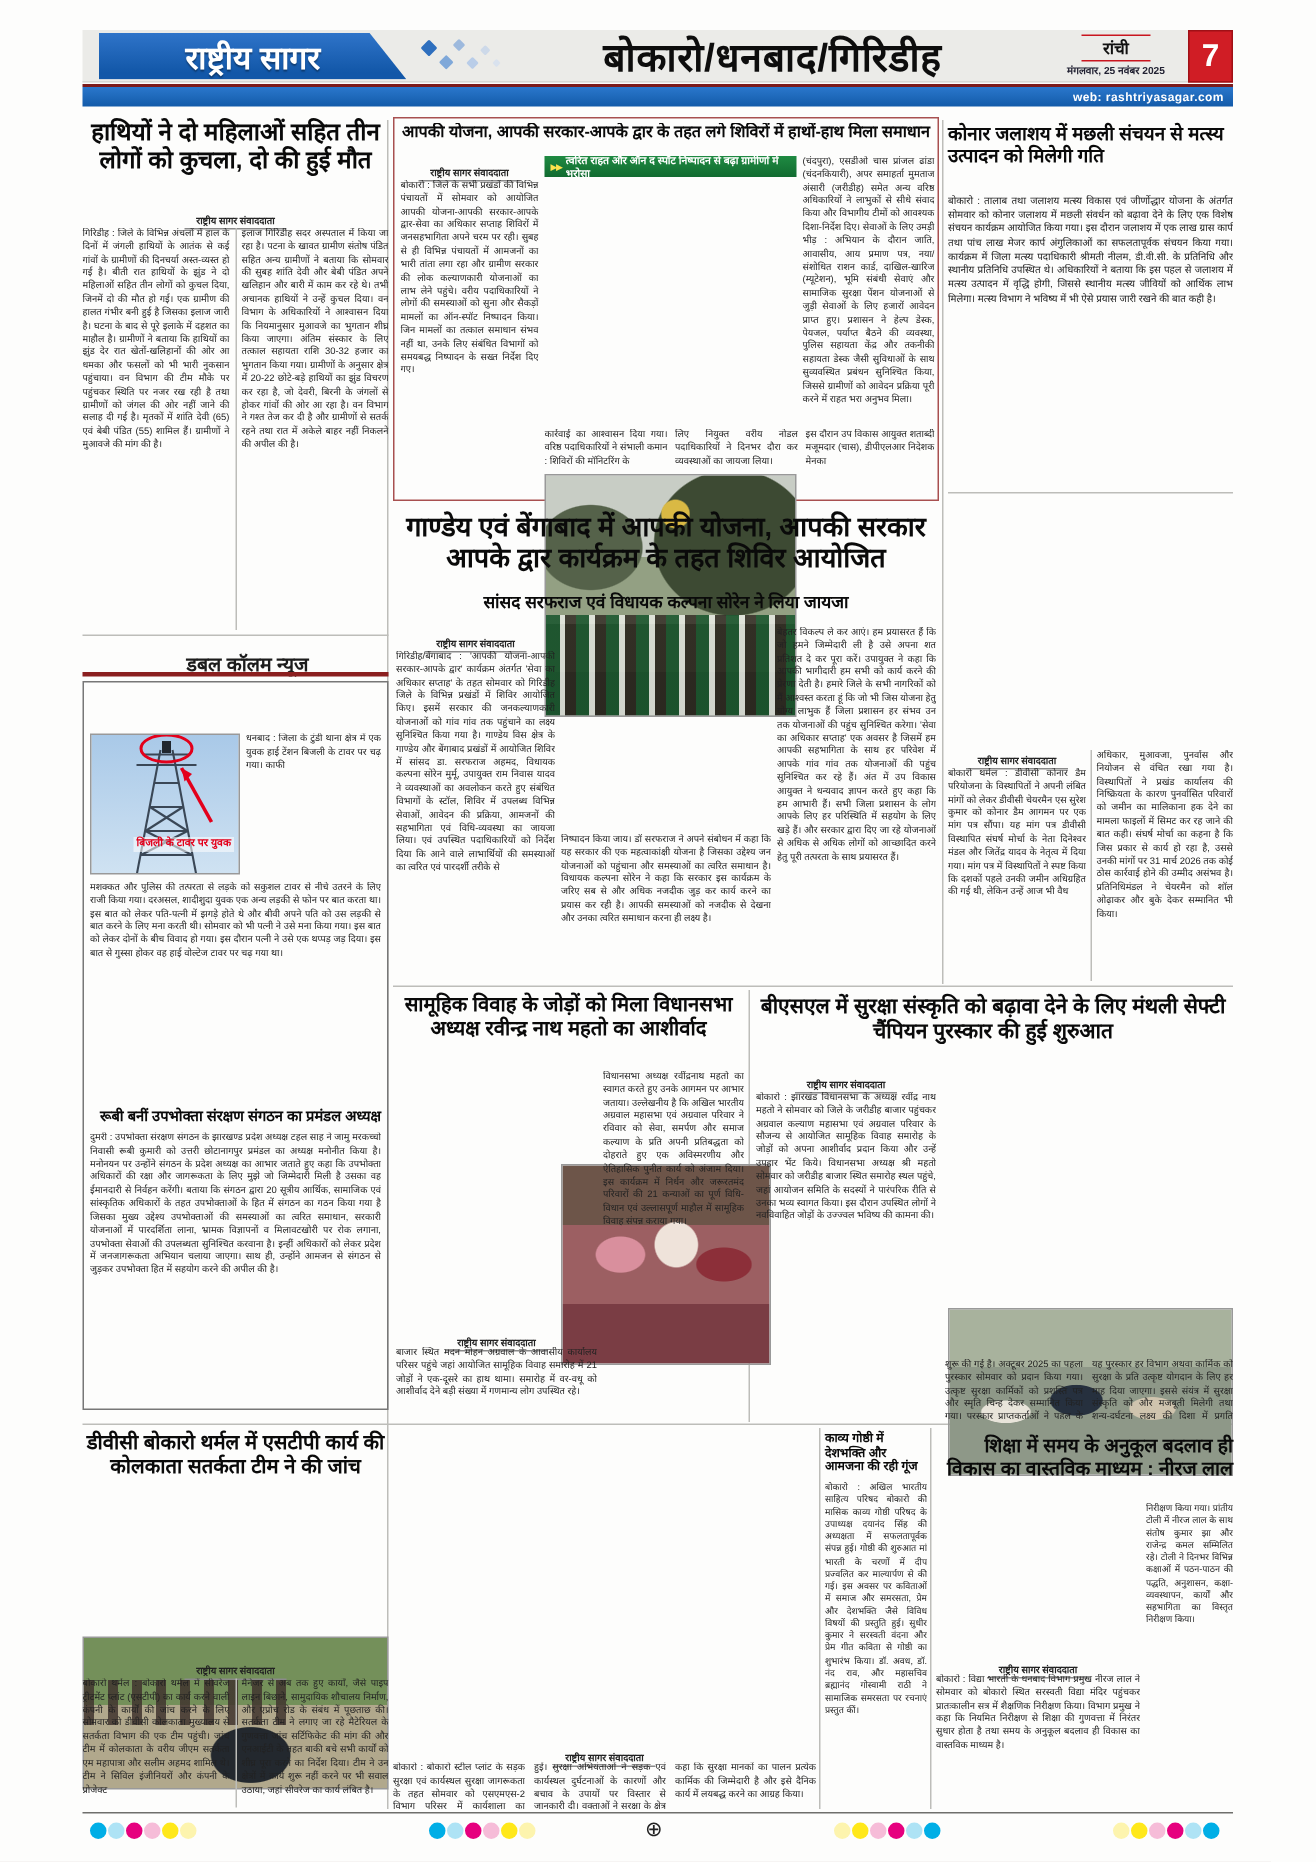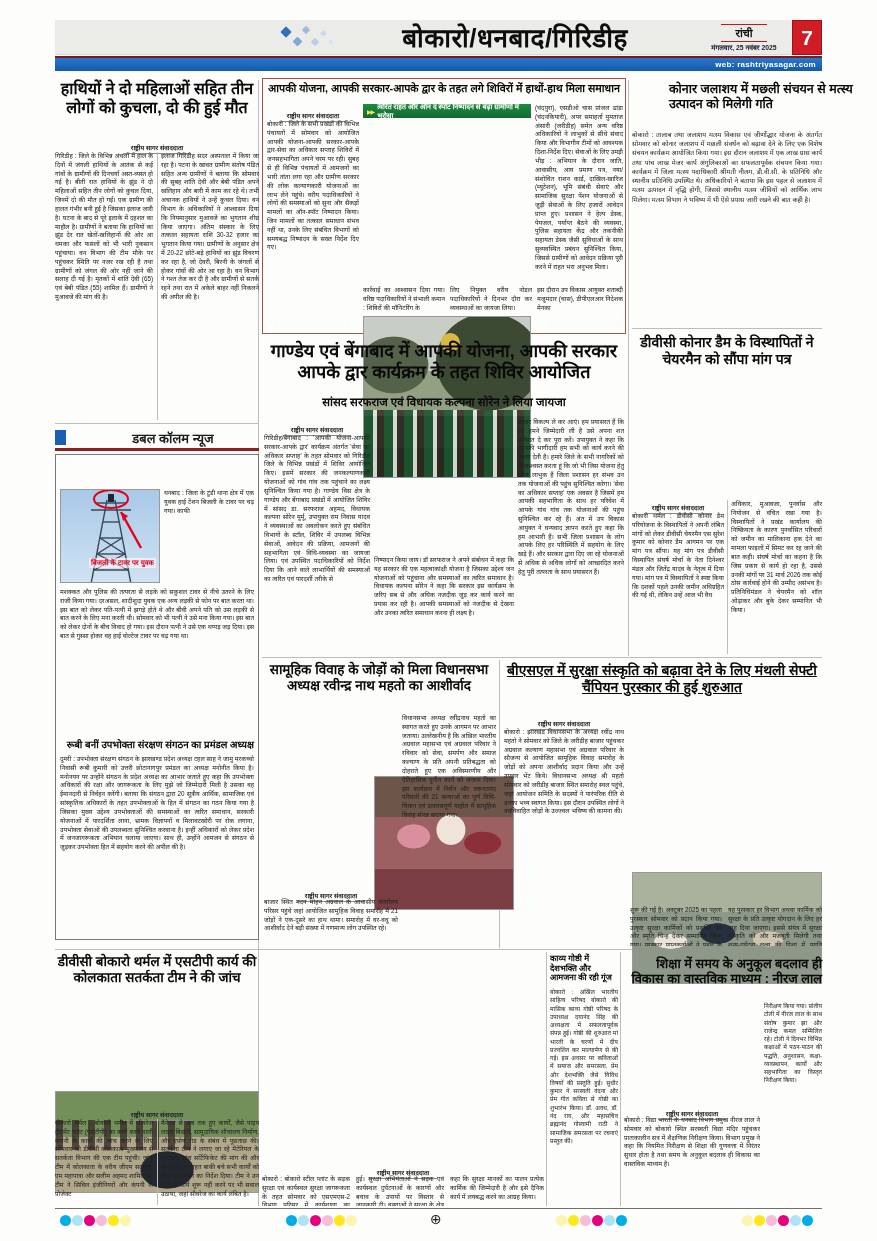--- a/index.html
+++ b/index.html
@@ -71,20 +71,23 @@
   .dot{width:11px;height:11px;border-radius:50%;margin-right:1px;}
   .c1{background:#00aee6}.c2{background:#aee3f5}.c3{background:#e6007e}.c4{background:#f6bcd8}.c5{background:#ffe81a}.c6{background:#fdf4ae}
   .crosshair{font-size:14px;color:#222;line-height:14px;}
 </style>
 </head>
 <body>
 
 <div id="sheet">
 
   <div class="abs band" style="left:55px;top:20px;width:767px;height:35px;"></div>
+  <div class="abs nameplate" style="left:66px;top:22px;width:205px;height:31px;">
+    <span>राष्ट्रीय सागर</span>
+  </div>
   <span class="diamond abs" style="left:282px;top:28px;width:8px;height:8px;background:#2e6fbe;"></span>
   <span class="diamond abs" style="left:294px;top:38px;width:7px;height:7px;background:#7fa8d9;"></span>
   <span class="diamond abs" style="left:303px;top:27px;width:6px;height:6px;background:#9db9dd;"></span>
   <span class="diamond abs" style="left:312px;top:39px;width:6px;height:6px;background:#b9cde8;"></span>
   <span class="diamond abs" style="left:321px;top:31px;width:5px;height:5px;background:#cdd9e9;"></span>
   <span class="diamond abs" style="left:329px;top:40px;width:4px;height:4px;background:#d9e2ee;"></span>
   <div class="abs sect-title" style="left:350px;top:21px;width:330px;height:46px;">बोकारो/धनबाद/गिरिडीह</div>
   <div class="abs edition" style="left:698px;top:23px;width:92px;">
     <div class="ed-name">रांची</div>
     <div class="ed-date">मंगलवार, 25 नवंबर 2025</div>
@@ -105,21 +108,21 @@
   <div class="abs hr" style="left:55px;top:423px;width:204px;"></div>
   <div class="abs hr" style="left:632px;top:328px;width:190px;"></div>
   <div class="abs hr-dark" style="left:55px;top:1208px;width:767px;"></div>
 
   <div class="abs hl" style="left:55px;top:80px;width:204px;height:48px;font-size:16px;">हाथियों ने दो महिलाओं सहित तीन लोगों को कुचला, दो की हुई मौत</div>
   <div class="abs byline" style="left:55px;top:136px;width:204px;"><span>राष्ट्रीय सागर संवाददाता</span></div>
   <div class="abs body-t" style="left:55px;top:152px;width:98px;height:268px;">गिरिडीह : जिले के विभिन्न अंचलों में हाल के दिनों में जंगली हाथियों के आतंक से कई गांवों के ग्रामीणों की दिनचर्या अस्त-व्यस्त हो गई है। बीती रात हाथियों के झुंड ने दो महिलाओं सहित तीन लोगों को कुचल दिया, जिनमें दो की मौत हो गई। एक ग्रामीण की हालत गंभीर बनी हुई है जिसका इलाज जारी है। घटना के बाद से पूरे इलाके में दहशत का माहौल है। ग्रामीणों ने बताया कि हाथियों का झुंड देर रात खेतों-खलिहानों की ओर आ धमका और फसलों को भी भारी नुकसान पहुंचाया। वन विभाग की टीम मौके पर पहुंचकर स्थिति पर नजर रख रही है तथा ग्रामीणों को जंगल की ओर नहीं जाने की सलाह दी गई है। मृतकों में शांति देवी (65) एवं बेबी पंडित (55) शामिल हैं। ग्रामीणों ने मुआवजे की मांग की है।</div>
   <div class="abs vr" style="left:157px;top:152px;height:268px;"></div>
   <div class="abs body-t" style="left:161px;top:152px;width:98px;height:268px;">इलाज गिरिडीह सदर अस्पताल में किया जा रहा है। पटना के खावत ग्रामीण संतोष पंडित सहित अन्य ग्रामीणों ने बताया कि सोमवार की सुबह शांति देवी और बेबी पंडित अपने खलिहान और बारी में काम कर रहे थे। तभी अचानक हाथियों ने उन्हें कुचल दिया। वन विभाग के अधिकारियों ने आश्वासन दिया कि नियमानुसार मुआवजे का भुगतान शीघ्र किया जाएगा। अंतिम संस्कार के लिए तत्काल सहायता राशि 30-32 हजार का भुगतान किया गया। ग्रामीणों के अनुसार क्षेत्र में 20-22 छोटे-बड़े हाथियों का झुंड विचरण कर रहा है, जो देवरी, बिरनी के जंगलों से होकर गांवों की ओर आ रहा है। वन विभाग ने गश्त तेज कर दी है और ग्रामीणों से सतर्क रहने तथा रात में अकेले बाहर नहीं निकलने की अपील की है।</div>
 
-  <div class="abs dcn-bar" style="left:55px;top:428px;width:234px;height:19px;">
+  <div class="abs dcn-bar" style="left:55px;top:428px;width:234px;height:19px;flex-direction:column;">
     <span class="dcn-sq"></span>
     <span class="dcn-title">डबल कॉलम न्यूज</span>
   </div>
   <div class="abs dcn-underline" style="left:55px;top:448px;width:204px;"></div>
   <div class="abs dcn-box" style="left:55px;top:454px;width:204px;height:486px;"></div>
   <div class="abs photo ph-tower" style="left:60px;top:489px;width:100px;height:94px;">
     <svg viewBox="0 0 100 94" width="100" height="94">
       <g stroke="#3a4756" stroke-width="1.4" fill="none">
         <line x1="30" y1="94" x2="46" y2="10"></line>
           <line x1="70" y1="94" x2="54" y2="10"></line>
@@ -170,37 +173,36 @@
   <div class="abs body-t" style="left:537px;top:286px;width:86px;height:44px;">इस दौरान उप विकास आयुक्त शताब्दी मजूमदार (चास), डीपीएलआर निदेशक मेनका</div>
 
   <div class="abs hl" style="left:262px;top:396px;width:364px;height:16px;font-size:11.5px;">सांसद सरफराज एवं विधायक कल्पना सोरेन ने लिया जायजा</div>
   <div class="abs hl" style="left:262px;top:341px;width:364px;height:52px;font-size:18px;">गाण्डेय एवं बेंगाबाद में आपकी योजना, आपकी सरकार आपके द्वार कार्यक्रम के तहत शिविर आयोजित</div>
   <div class="abs byline" style="left:264px;top:418px;width:106px;"><span>राष्ट्रीय सागर संवाददाता</span></div>
   <div class="abs body-t" style="left:264px;top:434px;width:106px;height:220px;">गिरिडीह/बेंगाबाद : 'आपकी योजना-आपकी सरकार-आपके द्वार' कार्यक्रम अंतर्गत 'सेवा का अधिकार सप्ताह' के तहत सोमवार को गिरिडीह जिले के विभिन्न प्रखंडों में शिविर आयोजित किए। इसमें सरकार की जनकल्याणकारी योजनाओं को गांव गांव तक पहुंचाने का लक्ष्य सुनिश्चित किया गया है। गाण्डेय विस क्षेत्र के गाण्डेय और बेंगाबाद प्रखंडों में आयोजित शिविर में सांसद डा. सरफराज अहमद, विधायक कल्पना सोरेन मुर्मू, उपायुक्त राम निवास यादव ने व्यवस्थाओं का अवलोकन करते हुए संबंधित विभागों के स्टॉल, शिविर में उपलब्ध विभिन्न सेवाओं, आवेदन की प्रक्रिया, आमजनों की सहभागिता एवं विधि-व्यवस्था का जायजा लिया। एवं उपस्थित पदाधिकारियों को निर्देश दिया कि आने वाले लाभार्थियों की समस्याओं का त्वरित एवं पारदर्शी तरीके से</div>
   <div class="abs photo ph-gandey" style="left:374px;top:418px;width:140px;height:134px;"></div>
   <div class="abs body-t" style="left:374px;top:556px;width:140px;height:98px;">निष्पादन किया जाय। डॉ सरफराज ने अपने संबोधन में कहा कि यह सरकार की एक महत्वाकांक्षी योजना है जिसका उद्देश्य जन योजनाओं को पहुंचाना और समस्याओं का त्वरित समाधान है। विधायक कल्पना सोरेन ने कहा कि सरकार इस कार्यक्रम के जरिए सब से और अधिक नजदीक जुड़ कर कार्य करने का प्रयास कर रही है। आपकी समस्याओं को नजदीक से देखना और उनका त्वरित समाधान करना ही लक्ष्य है।</div>
   <div class="abs body-t" style="left:518px;top:418px;width:106px;height:236px;">बेहतर विकल्प ले कर आएं। हम प्रयासरत हैं कि जो हमने जिम्मेदारी ली है उसे अपना शत प्रतिशत दे कर पूरा करें। उपायुक्त ने कहा कि आपकी भागीदारी हम सभी को कार्य करने की प्रेरणा देती है। हमारे जिले के सभी नागरिकों को मैं आश्वस्त करता हूं कि जो भी जिस योजना हेतु योग्य लाभुक हैं जिला प्रशासन हर संभव उन तक योजनाओं की पहुंच सुनिश्चित करेगा। 'सेवा का अधिकार सप्ताह' एक अवसर है जिसमें हम आपकी सहभागिता के साथ हर परिवेश में आपके गांव गांव तक योजनाओं की पहुंच सुनिश्चित कर रहे हैं। अंत में उप विकास आयुक्त ने धन्यवाद ज्ञापन करते हुए कहा कि हम आभारी हैं। सभी जिला प्रशासन के लोग आपके लिए हर परिस्थिति में सहयोग के लिए खड़े हैं। और सरकार द्वारा दिए जा रहे योजनाओं से अधिक से अधिक लोगों को आच्छादित करने हेतु पूरी तत्परता के साथ प्रयासरत हैं।</div>
 
-  <div class="abs hl" style="left:632px;top:82px;width:190px;height:44px;font-size:12.5px;text-align:left;margin-left:37px;">कोनार जलाशय में मछली संचयन से मत्स्य उत्पादन को मिलेगी गति</div>
+  <div class="abs hl" style="left:632px;top:82px;width:190px;height:44px;font-size:12.5px;text-align:left;">कोनार जलाशय में मछली संचयन से मत्स्य उत्पादन को मिलेगी गति</div>
   <div class="abs body-t" style="left:632px;top:130px;width:190px;height:196px;font-size:6.6px;">बोकारो : तालाब तथा जलाशय मत्स्य विकास एवं जीर्णोद्धार योजना के अंतर्गत सोमवार को कोनार जलाशय में मछली संवर्धन को बढ़ावा देने के लिए एक विशेष संचयन कार्यक्रम आयोजित किया गया। इस दौरान जलाशय में एक लाख ग्रास कार्प तथा पांच लाख मेजर कार्प अंगुलिकाओं का सफलतापूर्वक संचयन किया गया। कार्यक्रम में जिला मत्स्य पदाधिकारी श्रीमती नीलम, डी.वी.सी. के प्रतिनिधि और स्थानीय प्रतिनिधि उपस्थित थे। अधिकारियों ने बताया कि इस पहल से जलाशय में मत्स्य उत्पादन में वृद्धि होगी, जिससे स्थानीय मत्स्य जीवियों को आर्थिक लाभ मिलेगा। मत्स्य विभाग ने भविष्य में भी ऐसे प्रयास जारी रखने की बात कही है।</div>
 
-  <div class="abs hl" style="left:632px;top:334px;width:190px;height:42px;font-size:14px;">डीवीसी कोनार डैम के विस्थापितों ने चेयरमैन को सौंपा मांग पत्र</div>
   <div class="abs photo ph-dam" style="left:632px;top:380px;width:190px;height:112px;"></div>
   <div class="abs byline" style="left:632px;top:496px;width:92px;"><span>राष्ट्रीय सागर संवाददाता</span></div>
   <div class="abs body-t" style="left:632px;top:512px;width:92px;height:142px;">बोकारो थर्मल : डीवीसी कोनार डैम परियोजना के विस्थापितों ने अपनी लंबित मांगों को लेकर डीवीसी चेयरमैन एस सुरेश कुमार को कोनार डैम आगमन पर एक मांग पत्र सौंपा। यह मांग पत्र डीवीसी विस्थापित संघर्ष मोर्चा के नेता दिनेश्वर मंडल और जितेंद्र यादव के नेतृत्व में दिया गया। मांग पत्र में विस्थापितों ने स्पष्ट किया कि दशकों पहले उनकी जमीन अधिग्रहित की गई थी, लेकिन उन्हें आज भी वैध</div>
   <div class="abs vr" style="left:727px;top:500px;height:154px;"></div>
   <div class="abs body-t" style="left:731px;top:500px;width:91px;height:154px;">अधिकार, मुआवजा, पुनर्वास और नियोजन से वंचित रखा गया है। विस्थापितों ने प्रखंड कार्यालय की निष्क्रियता के कारण पुनर्वासित परिवारों को जमीन का मालिकाना हक देने का मामला फाइलों में सिमट कर रह जाने की बात कही। संघर्ष मोर्चा का कहना है कि जिस प्रकार से कार्य हो रहा है, उससे उनकी मांगों पर 31 मार्च 2026 तक कोई ठोस कार्रवाई होने की उम्मीद असंभव है। प्रतिनिधिमंडल ने चेयरमैन को शॉल ओढ़ाकर और बुके देकर सम्मानित भी किया।</div>
 
   <div class="abs hl" style="left:262px;top:662px;width:234px;height:48px;font-size:13.5px;">सामूहिक विवाह के जोड़ों को मिला विधानसभा अध्यक्ष रवीन्द्र नाथ महतो का आशीर्वाद</div>
 
   <div class="abs body-t" style="left:402px;top:714px;width:94px;height:232px;">विधानसभा अध्यक्ष रवींद्रनाथ महतो का स्वागत करते हुए उनके आगमन पर आभार जताया। उल्लेखनीय है कि अखिल भारतीय अग्रवाल महासभा एवं अग्रवाल परिवार ने रविवार को सेवा, समर्पण और समाज कल्याण के प्रति अपनी प्रतिबद्धता को दोहराते हुए एक अविस्मरणीय और ऐतिहासिक पुनीत कार्य को अंजाम दिया। इस कार्यक्रम में निर्धन और जरूरतमंद परिवारों की 21 कन्याओं का पूर्ण विधि-विधान एवं उल्लासपूर्ण माहौल में सामूहिक विवाह संपन्न कराया गया।</div>
   <div class="abs byline" style="left:264px;top:884px;width:134px;"><span>राष्ट्रीय सागर संवाददाता</span></div>
   <div class="abs body-t" style="left:264px;top:898px;width:134px;height:48px;">बाजार स्थित मदन मोहन अग्रवाल के आवासीय कार्यालय परिसर पहुंचे जहां आयोजित सामूहिक विवाह समारोह में 21 जोड़ों ने एक-दूसरे का हाथ थामा। समारोह में वर-वधू को आशीर्वाद देने बड़ी संख्या में गणमान्य लोग उपस्थित रहे।</div>
 
-  <div class="abs hl" style="left:502px;top:662px;width:320px;height:46px;font-size:14px;text-decoration:underline;">बीएसएल में सुरक्षा संस्कृति को बढ़ावा देने के लिए मंथली सेफ्टी चैंपियन पुरस्कार की हुई शुरुआत</div>
+  <div class="abs hl" style="left:502px;top:662px;width:320px;height:46px;font-size:14px;">बीएसएल में सुरक्षा संस्कृति को बढ़ावा देने के लिए मंथली सेफ्टी चैंपियन पुरस्कार की हुई शुरुआत</div>
   <div class="abs byline" style="left:504px;top:712px;width:120px;"><span>राष्ट्रीय सागर संवाददाता</span></div>
   <div class="abs body-t" style="left:504px;top:728px;width:120px;height:218px;">बोकारो : झारखंड विधानसभा के अध्यक्ष रवींद्र नाथ महतो ने सोमवार को जिले के जरीडीह बाजार पहुंचकर अग्रवाल कल्याण महासभा एवं अग्रवाल परिवार के सौजन्य से आयोजित सामूहिक विवाह समारोह के जोड़ों को अपना आशीर्वाद प्रदान किया और उन्हें उपहार भेंट किये। विधानसभा अध्यक्ष श्री महतो सोमवार को जरीडीह बाजार स्थित समारोह स्थल पहुंचे, जहां आयोजन समिति के सदस्यों ने पारंपरिक रीति से उनका भव्य स्वागत किया। इस दौरान उपस्थित लोगों ने नवविवाहित जोड़ों के उज्ज्वल भविष्य की कामना की।</div>
 
   <div class="abs body-t" style="left:630px;top:906px;width:92px;height:40px;">शुरू की गई है। अक्टूबर 2025 का पहला पुरस्कार सोमवार को प्रदान किया गया। उत्कृष्ट सुरक्षा कार्मिकों को प्रशस्ति पत्र और स्मृति चिन्ह देकर सम्मानित किया गया। पुरस्कार प्राप्तकर्ताओं ने पहल के प्रति आभार जताया।</div>
   <div class="abs body-t" style="left:728px;top:906px;width:94px;height:40px;">यह पुरस्कार हर विभाग अथवा कार्मिक को सुरक्षा के प्रति उत्कृष्ट योगदान के लिए हर माह दिया जाएगा। इससे संयंत्र में सुरक्षा संस्कृति को और मजबूती मिलेगी तथा शून्य-दुर्घटना लक्ष्य की दिशा में प्रगति होगी।</div>
 
 
   <div class="abs byline" style="left:262px;top:1161px;width:282px;"><span>राष्ट्रीय सागर संवाददाता</span></div>
   <div class="abs body-t" style="left:262px;top:1175px;width:88px;height:31px;">बोकारो : बोकारो स्टील प्लांट के सड़क सुरक्षा एवं कार्यस्थल सुरक्षा जागरूकता के तहत सोमवार को एसएमएस-2 विभाग परिसर में कार्यशाला का आयोजन किया। कार्यशाला का शुभारंभ सुरक्षा शपथ के साथ</div>
   <div class="abs body-t" style="left:356px;top:1175px;width:88px;height:31px;">हुई। सुरक्षा अभियंताओं ने सड़क एवं कार्यस्थल दुर्घटनाओं के कारणों और बचाव के उपायों पर विस्तार से जानकारी दी। वक्ताओं ने सुरक्षा के क्षेत्र में जीरो-टॉलरेंस की नीति अपनाने का आह्वान किया। उन्होंने</div>

